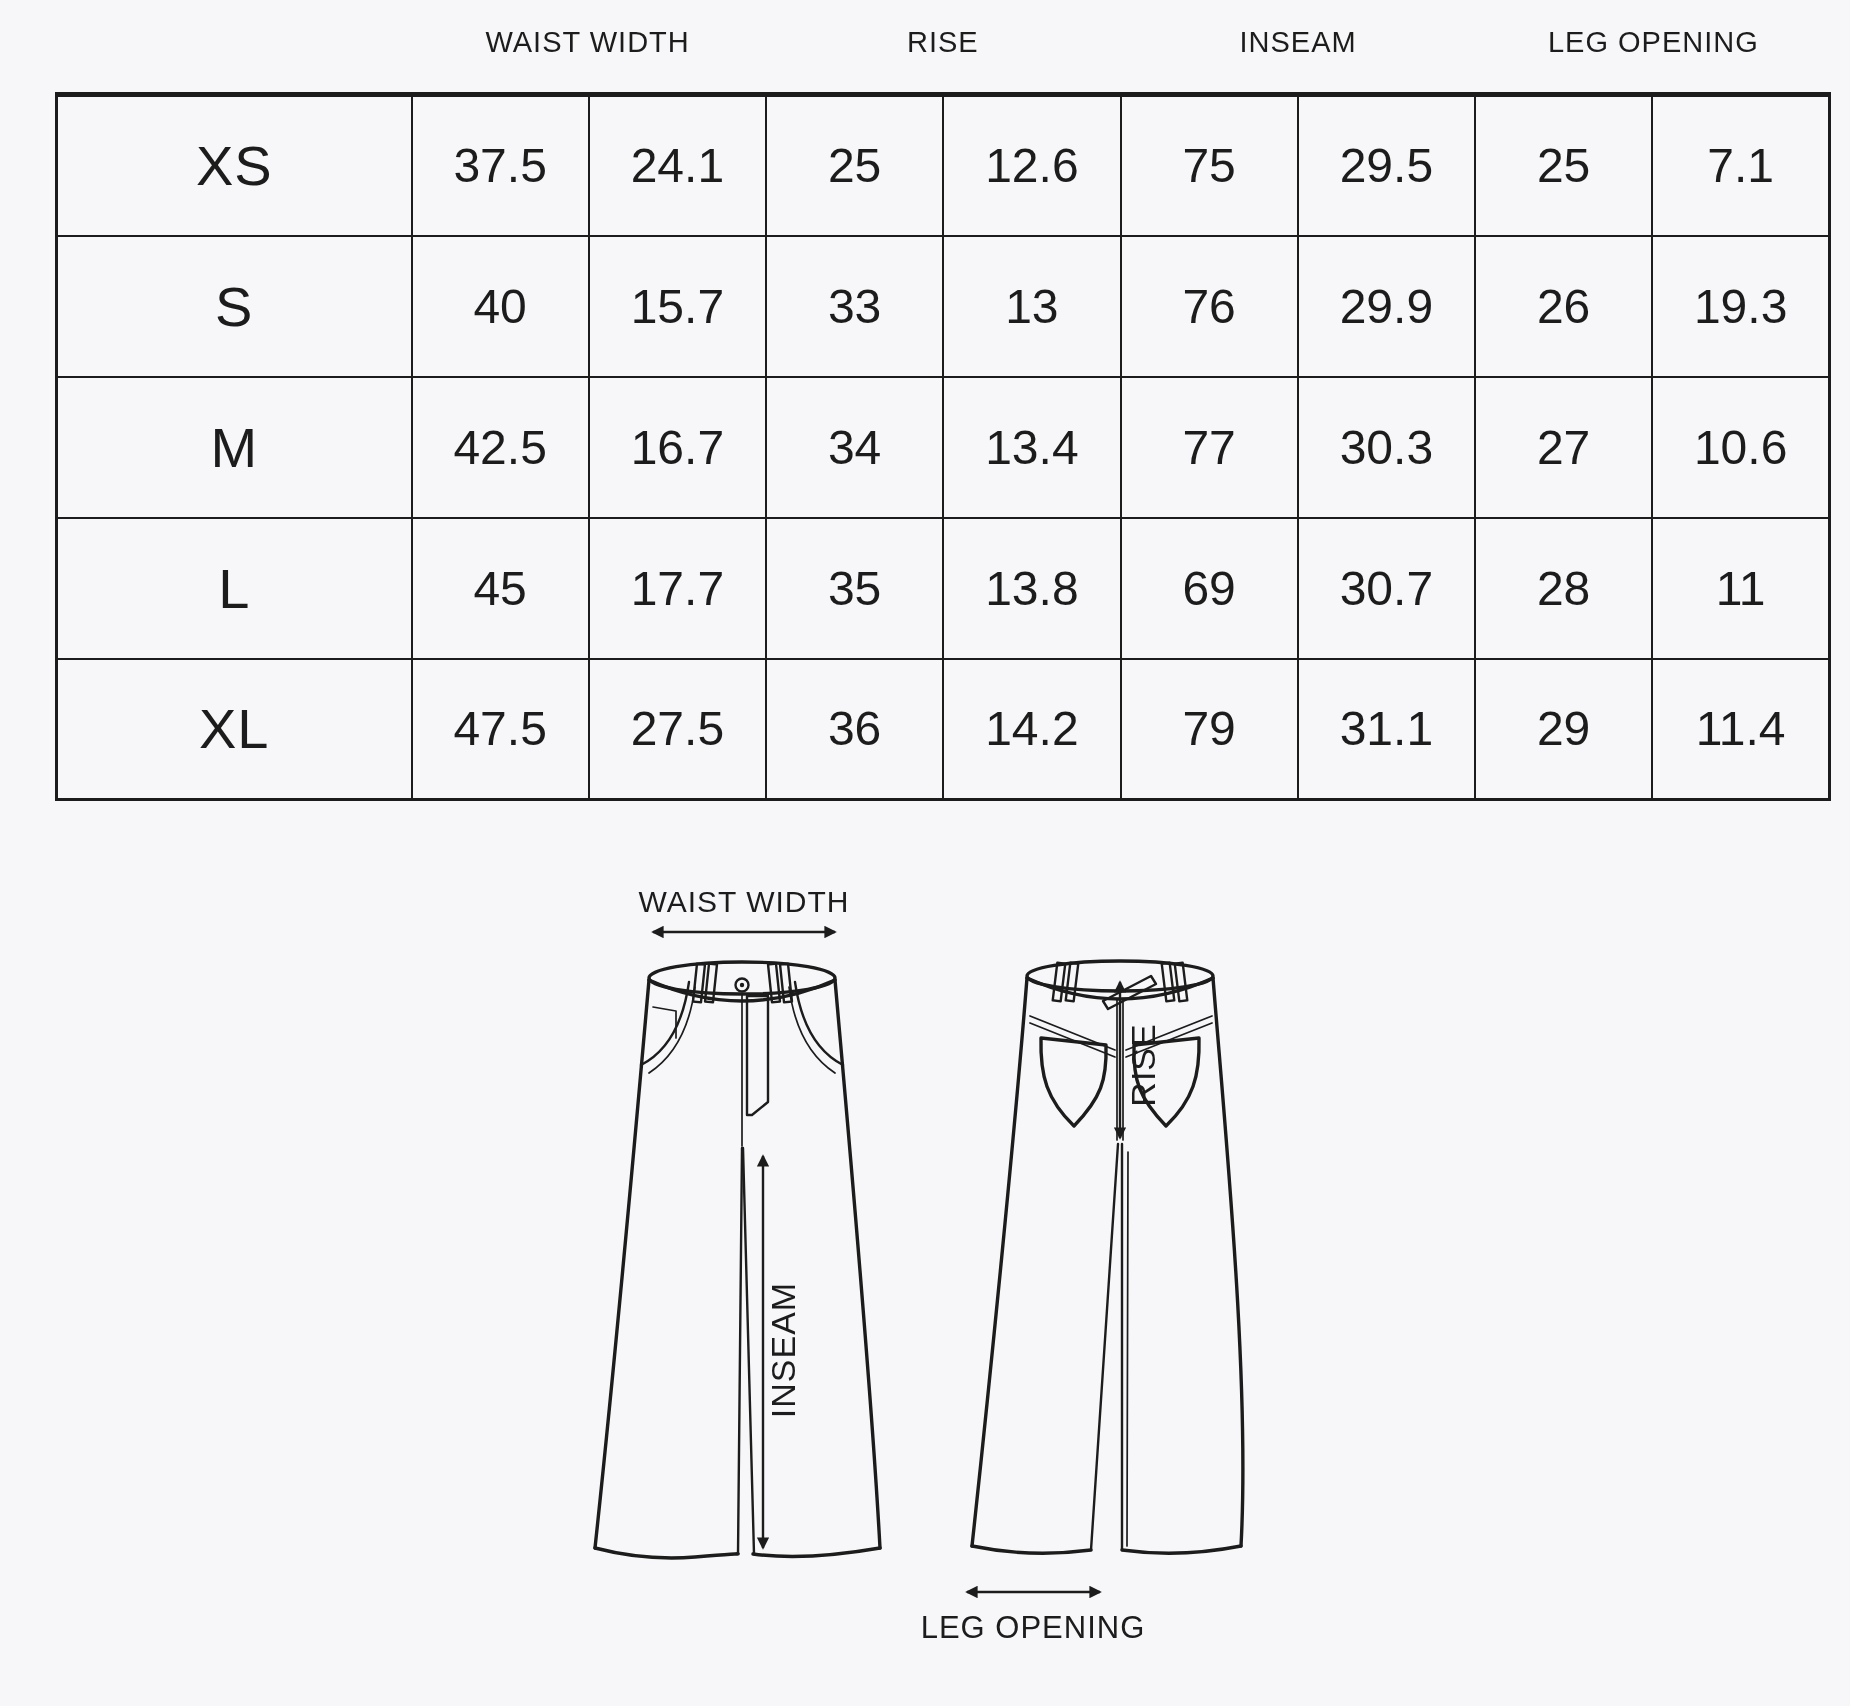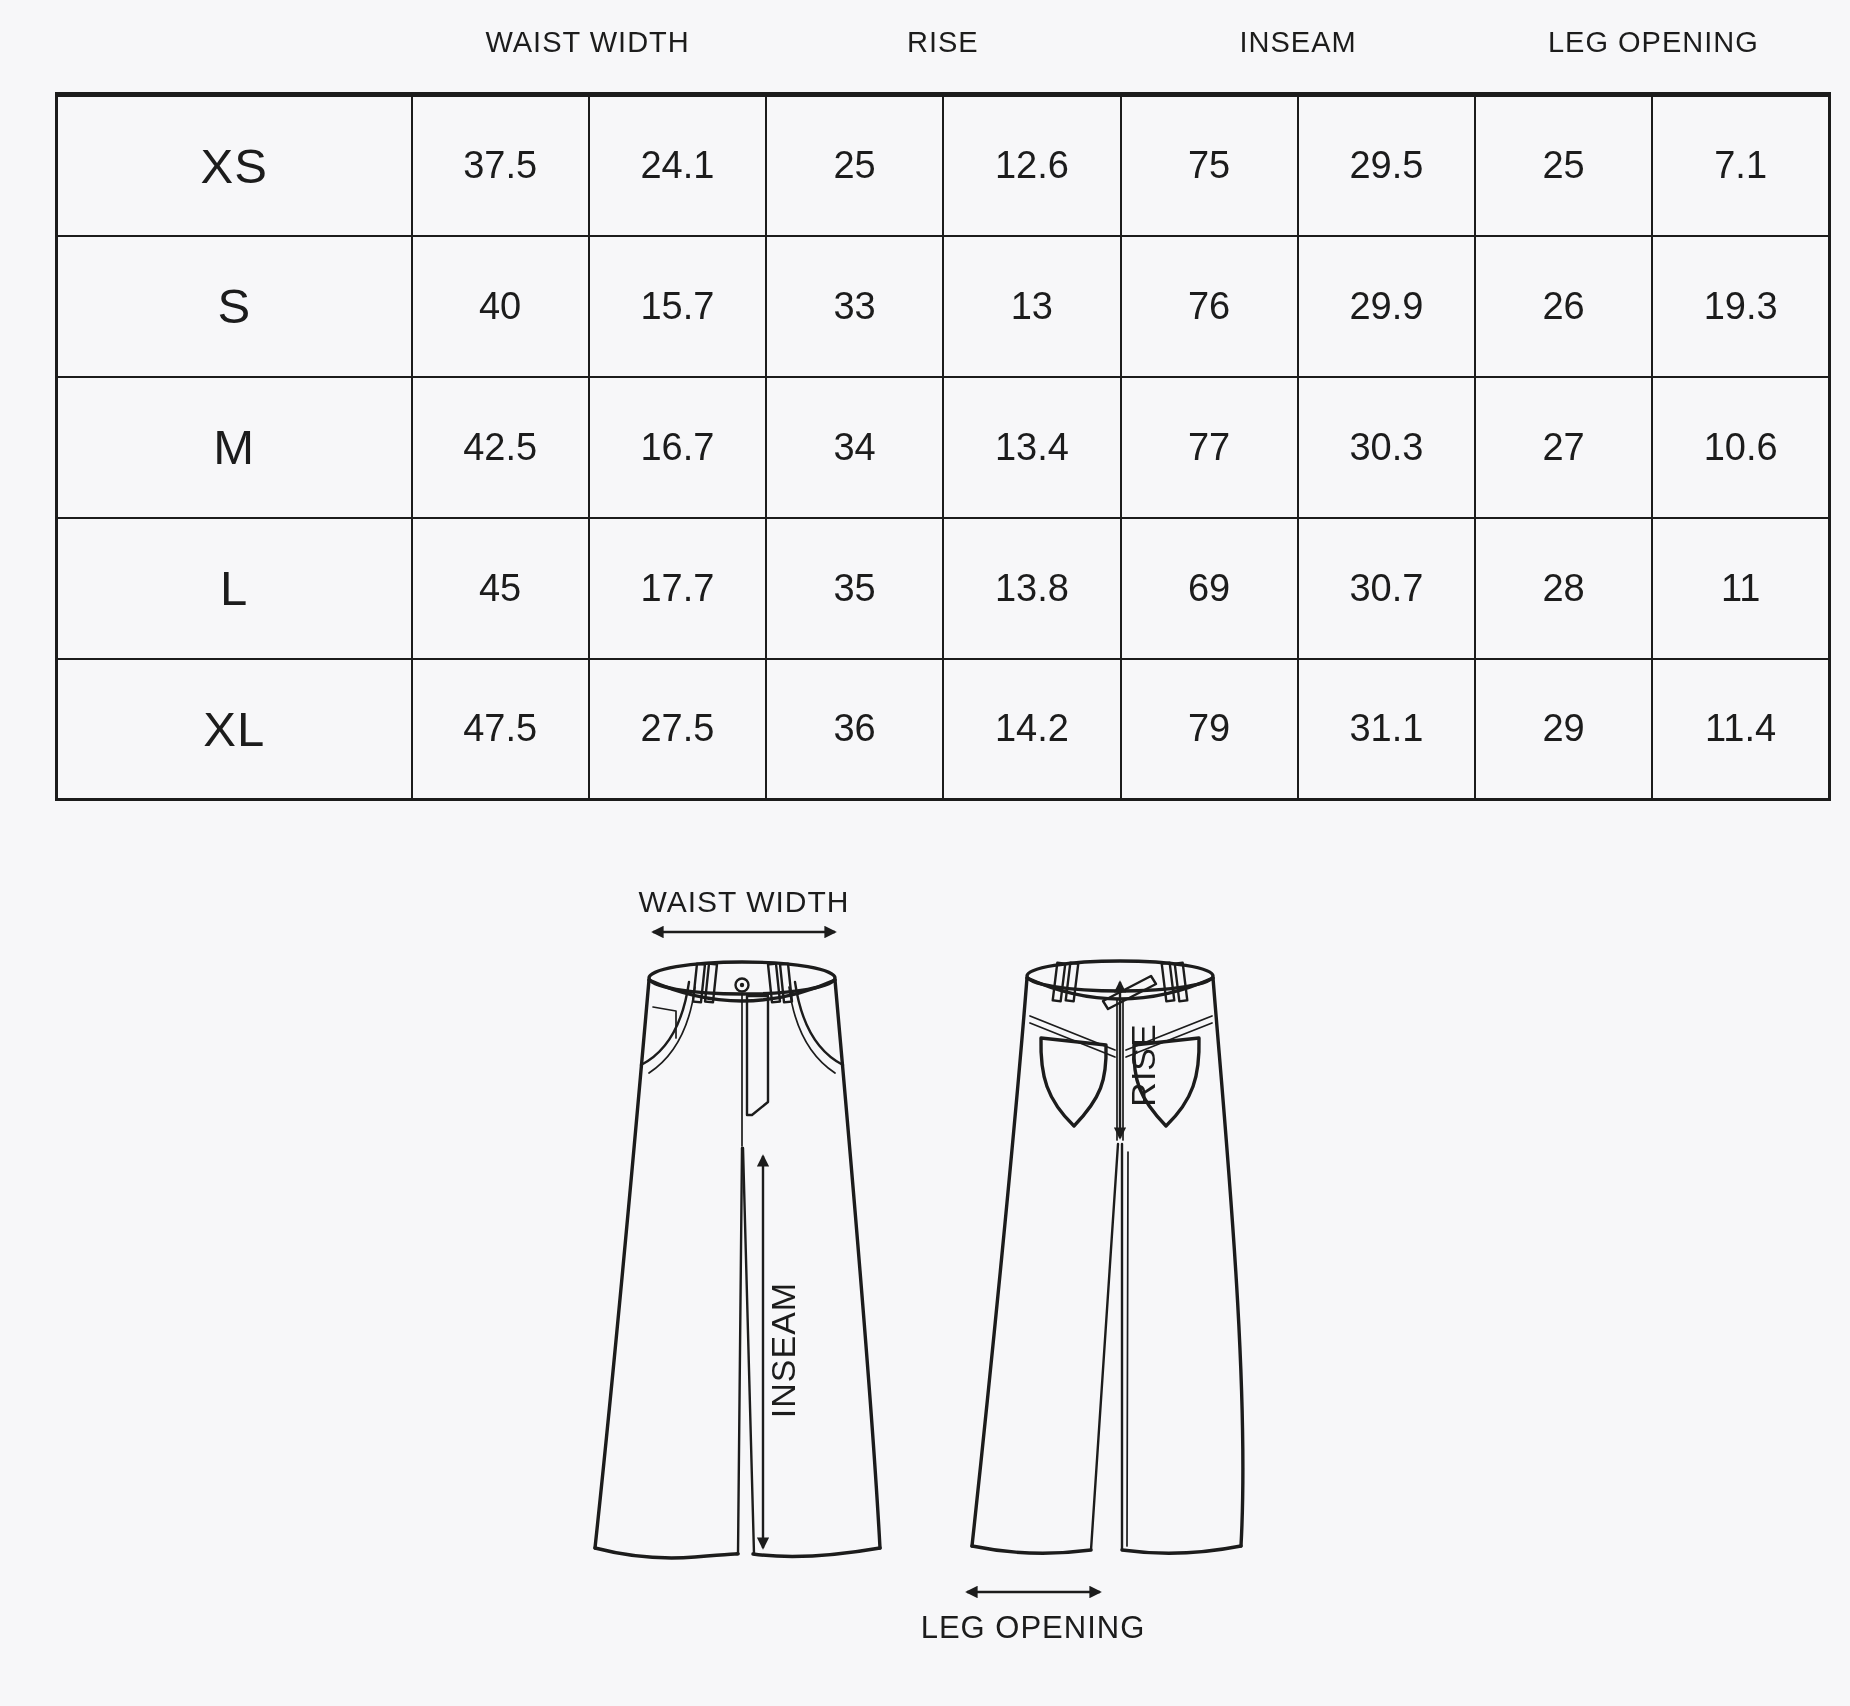--- a/index.html
+++ b/index.html
@@ -35,22 +35,22 @@
   table.size-table td,table.size-table th{
     border:2px solid #1c1c1c;
     text-align:center;vertical-align:middle;
     font-weight:400;color:#1c1c1c;
     padding:0;
   }
   table.size-table{border:3px solid #1c1c1c;border-top-width:5px;}
   tr.head-row{height:56px;}
   tr.head-row th{font-size:27px;letter-spacing:0.5px;}
   tr.data-row{height:141px;}
-  tr.data-row td{font-size:38px;}
-  tr.data-row td.size-cell{font-size:49px;letter-spacing:1px;}
+  tr.data-row td{font-size:48px;}
+  tr.data-row td.size-cell{font-size:56px;letter-spacing:1px;}
 
   .diagram{
     position:absolute;left:455px;top:880px;width:820px;height:810px;
   }
   .diagram svg{display:block;width:820px;height:810px;}
   .outline{fill:none;stroke:#1c1c1c;stroke-width:3.4;stroke-linecap:round;stroke-linejoin:round;}
   .detail{fill:none;stroke:#1c1c1c;stroke-width:1.7;stroke-linecap:round;stroke-linejoin:round;}
   .mid{fill:none;stroke:#1c1c1c;stroke-width:2.4;stroke-linecap:round;stroke-linejoin:round;}
   .dim-arrow{fill:none;stroke:#1c1c1c;stroke-width:2.4;}
   .dim-text{fill:#1c1c1c;font-family:"Liberation Sans","DejaVu Sans",sans-serif;letter-spacing:1px;}

